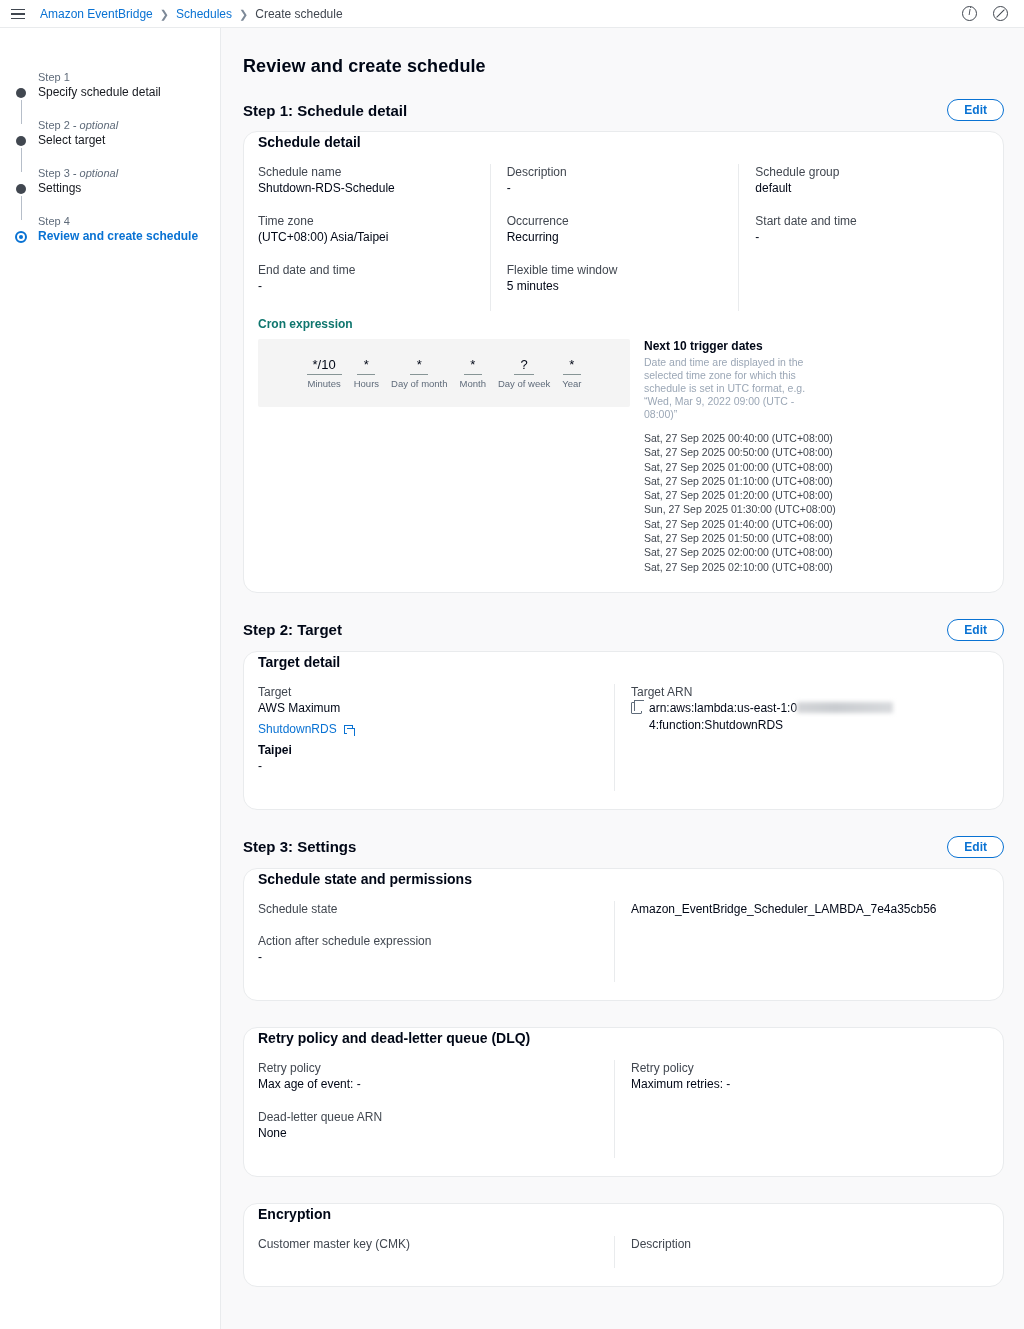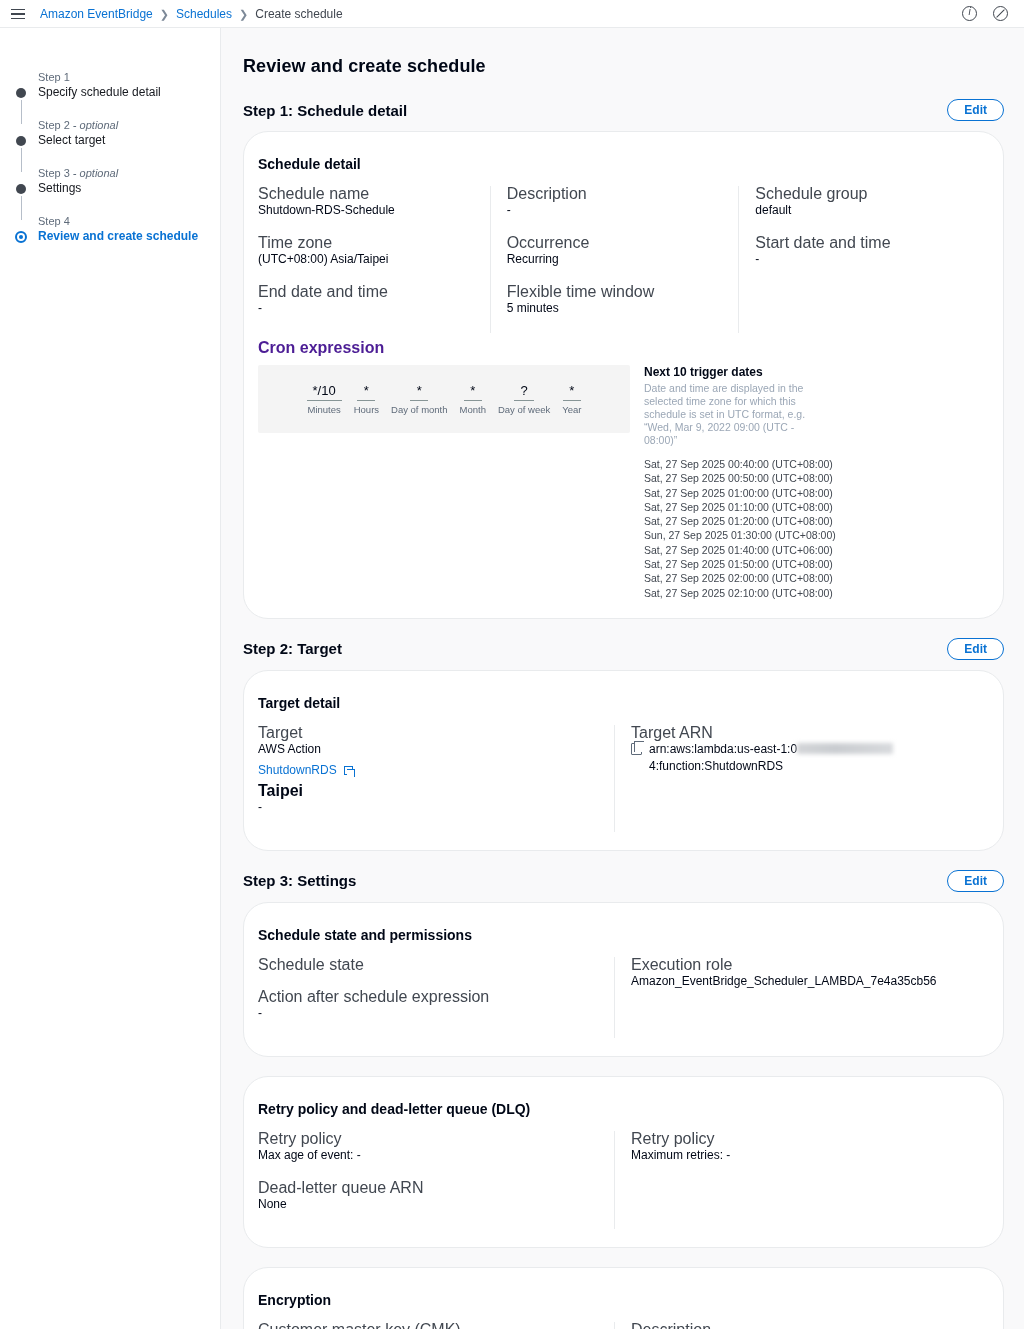--- a/index.html
+++ b/index.html
@@ -123,50 +123,50 @@
     font-size: 12px;
     font-weight: bold;
     padding: 3px 16px;
     cursor: pointer;
     font-family: inherit;
   }
 
   .card {
     background: #ffffff;
     border: 1px solid #e9ebed;
-    border-radius: 25px;
-    padding: 22px 16px 18px 14px;
-    margin-bottom: 19px;
+    border-radius: 14px;
+    padding: 0 16px 18px 14px;
+    margin-bottom: 26px;
   }
   .card h3 {
     font-size: 14px; font-weight: bold; margin: 2px 0 14px 0; color: #000716;
   }
 
   .grid3 { display: flex; }
   .grid3 > .col { flex: 1; padding-right: 14px; }
   .grid3 > .col + .col { border-left: 1px solid #e9ebed; padding-left: 16px; }
 
   .kv { margin-bottom: 16px; }
-  .kv .k { font-size: 16px; color: #414750; line-height: 16px; }
+  .kv .k { font-size: 12px; color: #414750; line-height: 16px; }
   .kv .v { font-size: 12px; color: #000716; line-height: 17px; }
   .kv .v a { color: #0972d3; text-decoration: none; }
   .kv.tight { margin-bottom: 4px; }
 
   .ext-link-icon {
     display: inline-block; width: 9px; height: 9px;
     border: 1px solid #0972d3; margin-left: 4px; position: relative; top: 1px;
   }
   .ext-link-icon::after {
     content: ""; position: absolute; left: 2px; top: 2px; width: 7px; height: 7px;
     border-top: 1px solid #0972d3; border-right: 1px solid #0972d3;
     background: #fff;
   }
 
   
-  .cron-label { font-size: 16px; color: #4c1d95; font-weight: bold; margin: 6px 0 8px 0; }
+  .cron-label { font-size: 12px; color: #0f766e; font-weight: bold; margin: 6px 0 8px 0; }
   .cron-wrap { display: flex; gap: 0; }
   .cron-box {
     background: #f4f4f4;
     border-radius: 2px;
     width: 372px;
     height: 68px;
     display: flex;
     align-items: center;
     justify-content: center;
     gap: 4px;
@@ -368,21 +368,21 @@
       <h2>Step 2: Target</h2>
       <button class="edit-btn">Edit</button>
     </div>
 
     <div class="card">
       <h3>Target detail</h3>
       <div class="grid2">
         <div class="col">
           <div class="kv tight">
             <div class="k">Target</div>
-            <div class="v">AWS Action</div>
+            <div class="v">AWS Maximum</div>
           </div>
           <div class="kv tight">
             <div class="v">
               <a href="#">ShutdownRDS</a>
               <span class="ext-link-icon"></span>
             </div>
           </div>
           <div class="kv">
             <div class="k" style="font-weight:bold;color:#000716">Taipei</div>
             <div class="v">-</div>
@@ -412,21 +412,20 @@
           <div class="kv">
             <div class="k">Schedule state</div>
           </div>
           <div class="kv">
             <div class="k">Action after schedule expression</div>
             <div class="v">-</div>
           </div>
         </div>
         <div class="col">
           <div class="kv">
-            <div class="k">Execution role</div>
             <div class="v">Amazon_EventBridge_Scheduler_LAMBDA_7e4a35cb56</div>
           </div>
         </div>
       </div>
     </div>
 
     <div class="card">
       <h3>Retry policy and dead-letter queue (DLQ)</h3>
       <div class="grid2">
         <div class="col">

